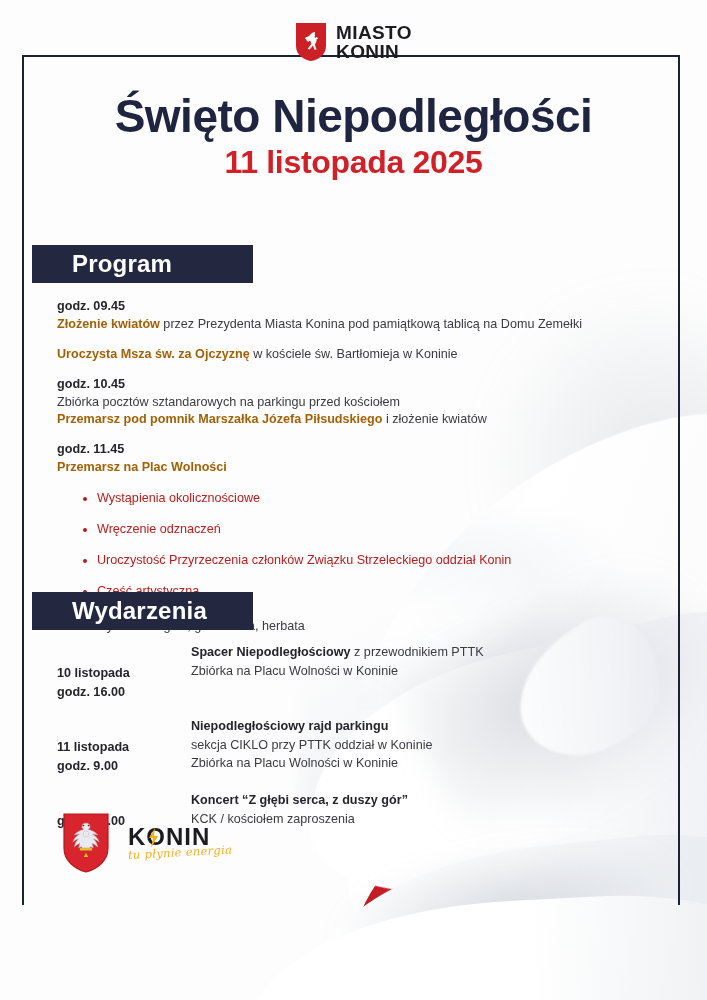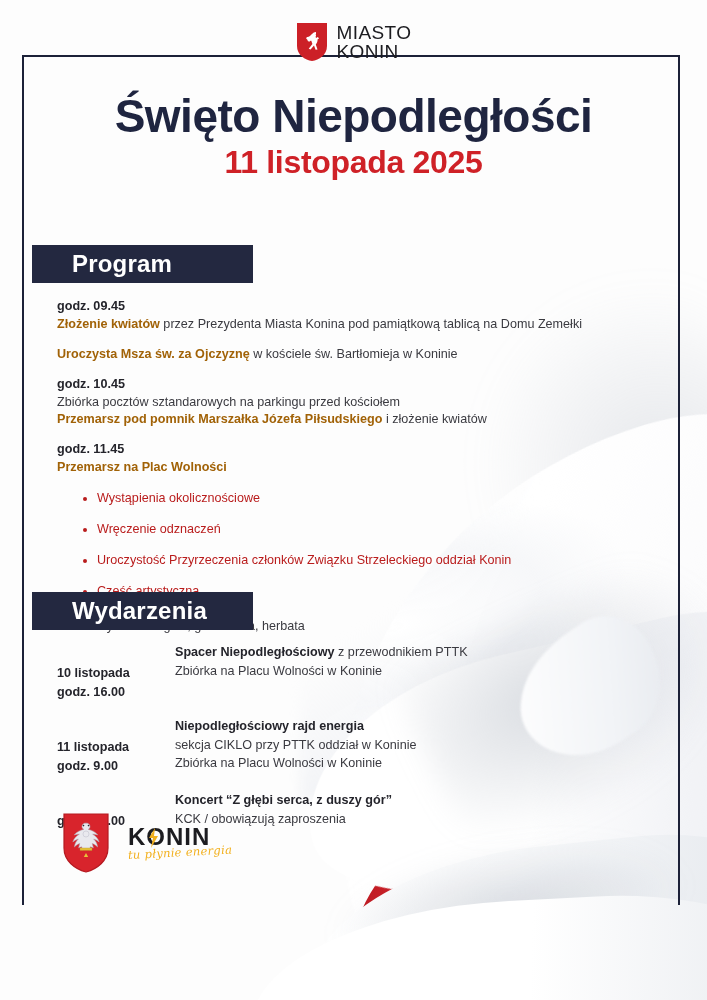--- a/index.html
+++ b/index.html
@@ -108,21 +108,21 @@
     position:absolute;left:0;top:22px;width:707px;
     display:flex;align-items:center;justify-content:center;gap:9px;
   }
   .shield-miasto{
     width:32px;height:40px;
     position:relative;
   }
   .logo-top-text{
     display:flex;flex-direction:column;
     line-height:1.02;
-    font-weight:400;
+    font-weight:700;
     font-size:19px;
     letter-spacing:.4px;
     color:#1c1c20;
   }
 
   
   .titles{
     position:absolute;left:0;top:92px;width:707px;text-align:center;
   }
   .t1,.t2{
@@ -178,21 +178,21 @@
   .events{
     position:absolute;left:57px;top:643px;width:560px;
     font-size:12.6px;color:#3a3a40;
   }
   .ev-row{display:flex;margin-bottom:16px;}
   .ev-when{
     width:118px;flex:0 0 118px;
     font-weight:bold;color:#24242b;line-height:1.47;margin-top:21px;
   }
   .ev-when span{display:block;}
-  .ev-body{flex:1;line-height:1.47;}
+  .ev-body{flex:1;line-height:1.47;margin-left:16px;}
   .ev-body .l{display:block;}
   .ev-body b{font-weight:bold;color:#24242b;}
 
   
   .logos-bottom{
     position:absolute;left:62px;top:812px;
     display:flex;align-items:center;gap:18px;
   }
   .shield-eagle{width:48px;height:62px;position:relative;}
   .konin-logo{display:flex;flex-direction:column;line-height:1;}
@@ -295,32 +295,32 @@
           <span class="l"><b>Spacer Niepodległościowy</b><span> z przewodnikiem PTTK</span></span>
           <span class="l"><span>Zbiórka na Placu Wolności w Koninie</span></span>
         </div>
       </div>
       <div class="ev-row">
         <div class="ev-when">
           <span>11 listopada</span>
           <span>godz. 9.00</span>
         </div>
         <div class="ev-body">
-          <span class="l"><b>Niepodległościowy rajd energia</b></span>
+          <span class="l"><b>Niepodległościowy rajd parkingu</b></span>
           <span class="l"><span>sekcja CIKLO przy PTTK oddział w Koninie</span></span>
           <span class="l"><span>Zbiórka na Placu Wolności w Koninie</span></span>
         </div>
       </div>
       <div class="ev-row">
         <div class="ev-when">
           <span>godz. 17.00</span>
         </div>
         <div class="ev-body">
           <span class="l"><b>Koncert “Z głębi serca, z duszy gór”</b></span>
-          <span class="l"><span>KCK / obowiązują zaproszenia</span></span>
+          <span class="l"><span>KCK / kościołem zaproszenia</span></span>
         </div>
       </div>
     </div>
 
   <div class="logos-bottom">
     <div class="shield-eagle">
       <svg viewBox="0 0 48 62" width="48" height="62">
         <path d="M2 2 H46 V36 C46 49 35 57 24 60 C13 57 2 49 2 36 Z" fill="#d8242c" stroke="#b51a21" stroke-width="1.2"></path>
         <g fill="#e9e9ee" stroke="#a8a8b4" stroke-width="0.5">
           <path d="M24 11 c-2.4 0 -4 1.6 -4 3.6 c0 1.3 0.8 2.3 1.8 2.8 c-3.6 0.6 -7.4 2.6 -9.6 5.6 c2 -0.8 3.6 -1 5.2 -0.8 c-3.2 1.8 -5.6 4.6 -6.6 7.8 c2 -1.6 3.8 -2.6 5.6 -3 c-2.4 2.4 -3.8 5.2 -4 8 c1.8 -1.8 3.6 -3 5.4 -3.6 l-1.2 4.4 l3.2 -1 l0 3.2 l4.2 -1.6 l4.2 1.6 l0 -3.2 l3.2 1 l-1.2 -4.4 c1.8 0.6 3.6 1.8 5.4 3.6 c-0.2 -2.8 -1.6 -5.6 -4 -8 c1.8 0.4 3.6 1.4 5.6 3 c-1 -3.2 -3.4 -6 -6.6 -7.8 c1.6 -0.2 3.2 0 5.2 0.8 c-2.2 -3 -6 -5 -9.6 -5.6 c1 -0.5 1.8 -1.5 1.8 -2.8 c0 -2 -1.6 -3.6 -4 -3.6 z"></path>

